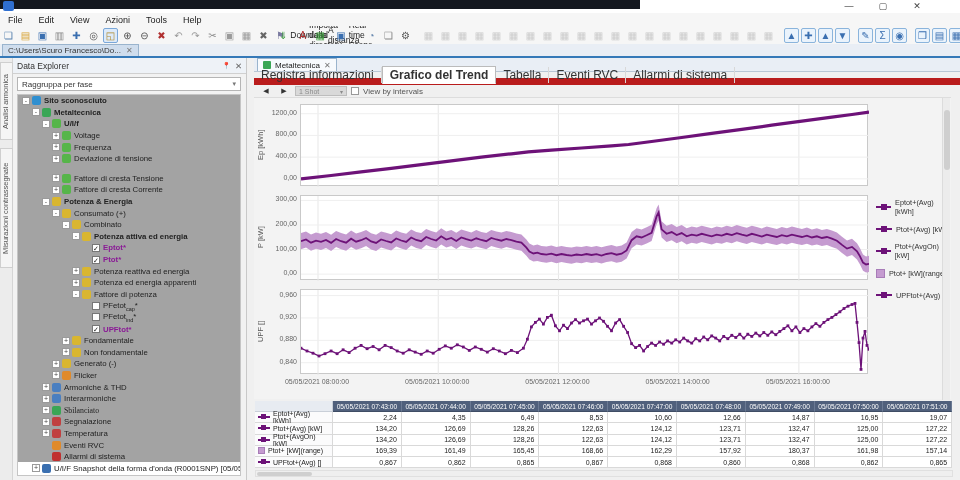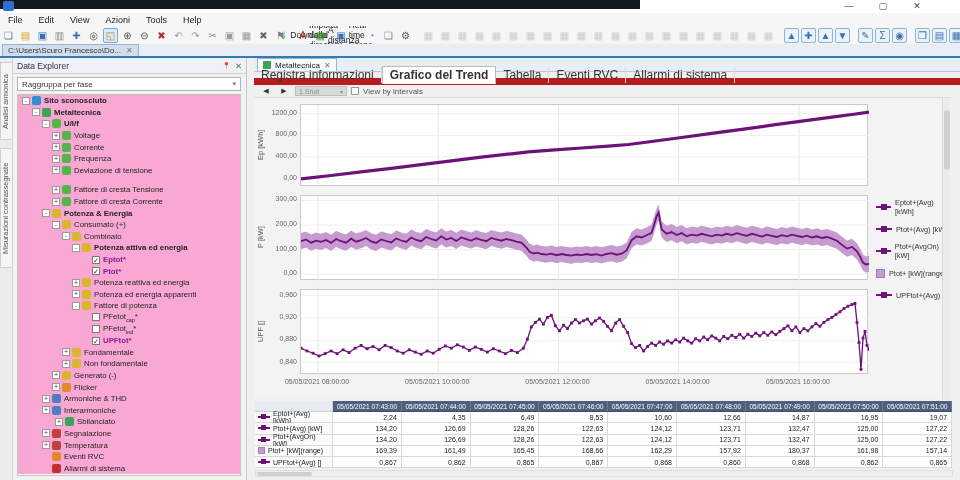--- a/index.html
+++ b/index.html
@@ -34,21 +34,21 @@
   #vstrip{position:absolute;left:0;top:58px;width:13px;height:422px;background:#ececec;border-right:1px solid #d5d5d5;}
   .vtab{position:absolute;left:0;width:13px;background:#f5f5f5;border:1px solid #cfcfcf;writing-mode:vertical-rl;transform:rotate(180deg);font-size:7.5px;color:#555;text-align:center;padding:4px 0;}
 
   
   #explorer{position:absolute;left:13px;top:58px;width:234px;height:422px;background:#f2f2f2;border-right:1px solid #c9c9c9;}
   #explorer-header{position:absolute;left:0;top:0;width:100%;height:16px;background:#eef2f7;border-bottom:1px solid #d0d0d0;font-size:8.5px;color:#333;display:flex;align-items:center;padding:0 4px;}
   #explorer-header .sp{flex:1;}
   #groupby{position:absolute;left:4px;top:19px;width:224px;height:14px;background:#fff;border:1px solid #b5b5b5;font-size:8px;color:#333;display:flex;align-items:center;padding:0 4px;}
   #groupby .sp{flex:1;}
   #tree{position:absolute;left:4px;top:36px;width:224px;height:382px;background:#fff;border:1px solid #c5c5c5;overflow:hidden;font-size:7.8px;color:#222;}
-  #tree-selected{background:#f9a8d4;}
+  #tree-selected{background:#a3a3a3;}
   .trow{display:flex;align-items:center;height:11.6px;white-space:nowrap;}
   .texp{width:8px;height:8px;border:1px solid #9a9a9a;background:#fff;font-size:7px;line-height:6px;text-align:center;color:#444;margin-right:2px;flex:none;}
   .texp.none{border:none;background:transparent;}
   .tico{width:9px;height:9px;border-radius:2px;margin-right:3px;flex:none;}
   .tchk{width:8px;height:8px;border:1px solid #777;background:#fff;font-size:7px;line-height:7px;text-align:center;color:#222;margin-right:3px;flex:none;}
   .tlbl.b{font-weight:bold;}
   .tlbl.purple{color:#8a1a96;font-weight:bold;}
   .tlbl sub{font-size:5.5px;}
 
   
@@ -218,25 +218,20 @@
           <span class="tlbl b">U/I/f</span>
         </div>
         <div class="trow" style="padding-left: 34px;">
           <span class="texp">+</span>
           <span class="tico" style="background: rgb(86, 181, 74);"></span>
           <span class="tlbl">Voltage</span>
         </div>
         <div class="trow" style="padding-left: 34px;">
           <span class="texp">+</span>
           <span class="tico" style="background: rgb(86, 181, 74);"></span>
-          <span class="tlbl">Corrente</span>
-        </div>
-        <div class="trow" style="padding-left: 34px;">
-          <span class="texp">+</span>
-          <span class="tico" style="background: rgb(86, 181, 74);"></span>
           <span class="tlbl">Frequenza</span>
         </div>
         <div class="trow" style="padding-left: 34px;">
           <span class="texp">+</span>
           <span class="tico" style="background: rgb(86, 181, 74);"></span>
           <span class="tlbl">Deviazione di tensione</span>
         </div>
         <div class="trow" style="padding-left: 34px; margin-top: 8px;">
           <span class="texp">+</span>
           <span class="tico" style="background: rgb(86, 181, 74);"></span>
@@ -330,21 +325,21 @@
         <div class="trow" style="padding-left: 24px;">
           <span class="texp">+</span>
           <span class="tico" style="background: rgb(74, 127, 192);"></span>
           <span class="tlbl">Armoniche &amp; THD</span>
         </div>
         <div class="trow" style="padding-left: 24px;">
           <span class="texp">+</span>
           <span class="tico" style="background: rgb(74, 127, 192);"></span>
           <span class="tlbl">Interarmoniche</span>
         </div>
-        <div class="trow" style="padding-left: 37px;">
+        <div class="trow" style="padding-left: 24px; font-family: Liberation Serif, serif;">
           <span class="texp">+</span>
           <span class="tico" style="background: rgb(58, 166, 85);"></span>
           <span class="tlbl">Sbilanciato</span>
         </div>
         <div class="trow" style="padding-left: 24px;">
           <span class="texp">+</span>
           <span class="tico" style="background: rgb(192, 64, 64);"></span>
           <span class="tlbl">Segnalazione</span>
         </div>
         <div class="trow" style="padding-left: 24px;">

